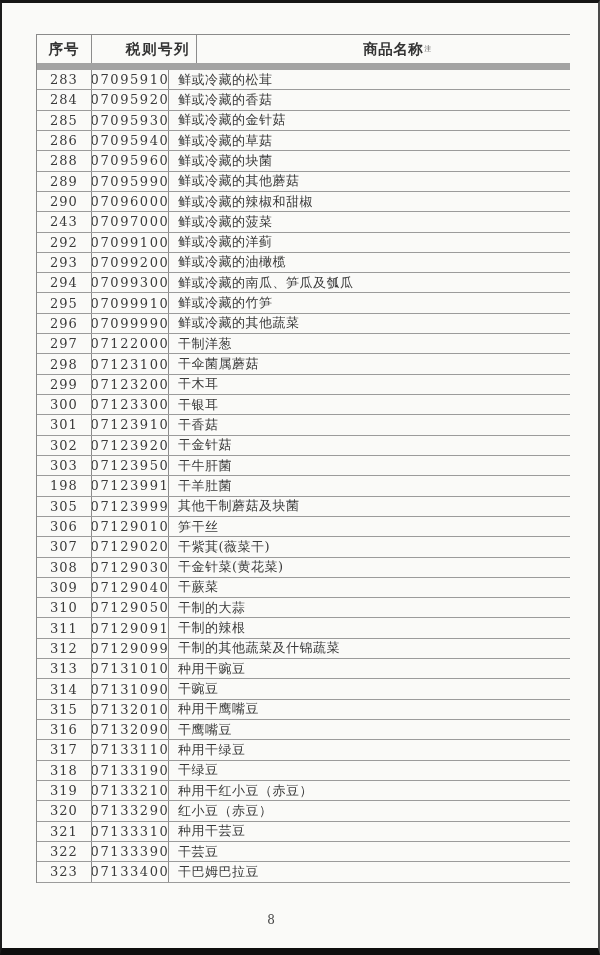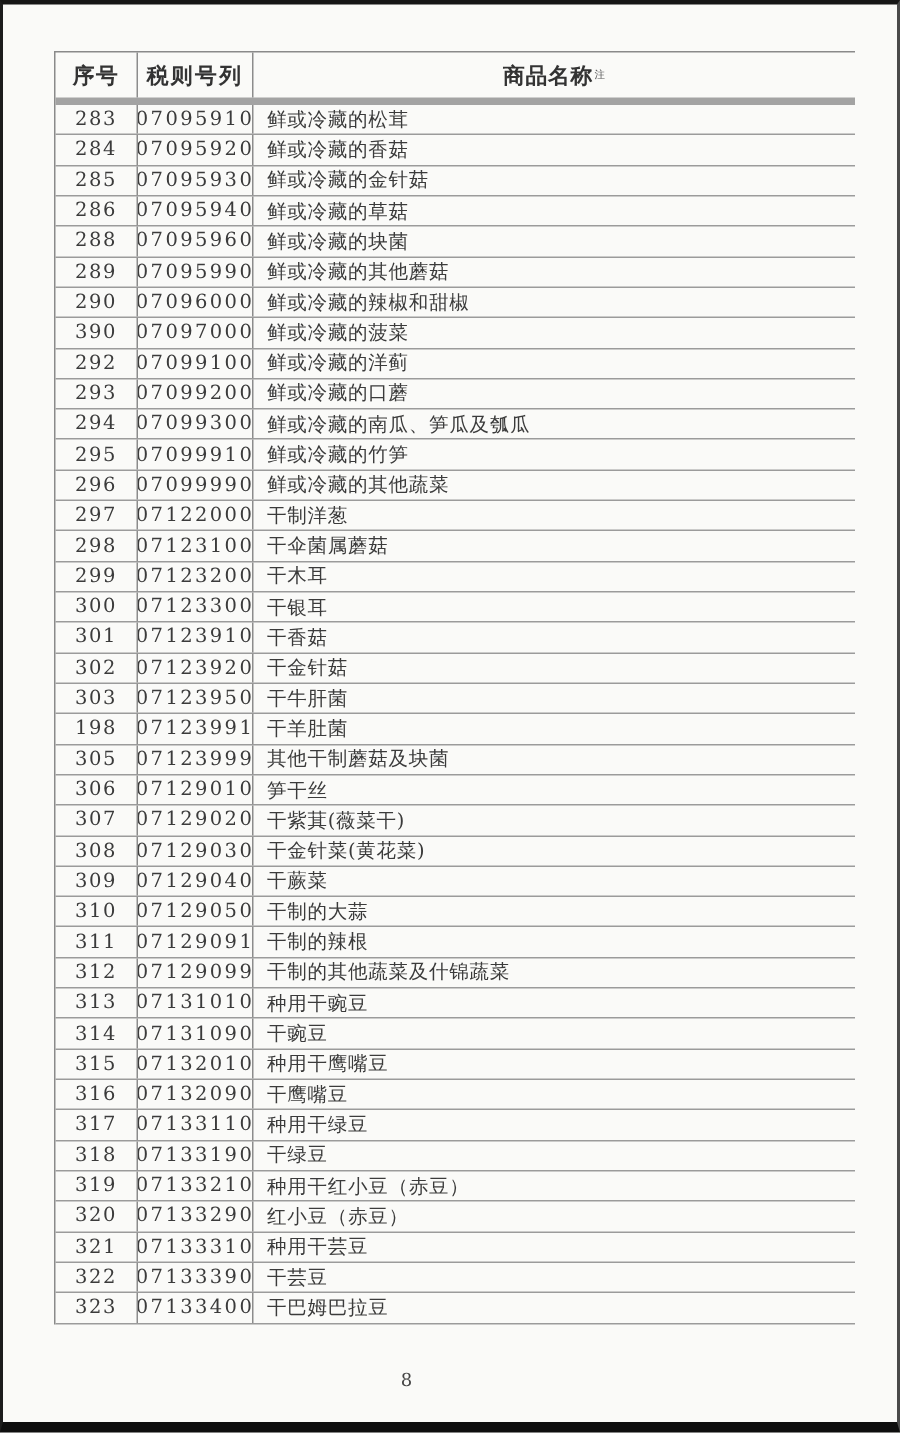--- a/index.html
+++ b/index.html
@@ -34,24 +34,25 @@
   }
   .trow {
     display: grid;
     grid-template-columns: 55px 77px 1fr;
     align-items: center;
     border-bottom: 1px solid #9b9b9b;
     box-sizing: border-box;
   }
   .trow.header {
     height: 35px;
-    border-bottom: 5px solid #a3a3a3;
+    border-bottom: 7px solid #a3a3a3;
     font-weight: bold;
     color: #333333;
     font-size: 14.5px;
+    gap: 28px;
   }
   .trow.data { height: 20.32px; font-size: 13px; }
   .cell {
     height: 100%;
     display: flex; align-items: center;
     box-sizing: border-box;
     white-space: nowrap; overflow: hidden;
   }
   .cell.c-index { justify-content: center; border-right: 1px solid #8c8c8c; letter-spacing: 1px; }
   .cell.c-code  { justify-content: center; border-right: 1px solid #8c8c8c; letter-spacing: 1.6px; }
@@ -120,33 +121,33 @@
         <div class="cell c-index">289</div>
         <div class="cell c-code">07095990</div>
         <div class="cell c-name">鲜或冷藏的其他蘑菇</div>
       </div>
       <div class="trow data">
         <div class="cell c-index">290</div>
         <div class="cell c-code">07096000</div>
         <div class="cell c-name">鲜或冷藏的辣椒和甜椒</div>
       </div>
       <div class="trow data">
-        <div class="cell c-index">390</div>
+        <div class="cell c-index">243</div>
         <div class="cell c-code">07097000</div>
         <div class="cell c-name">鲜或冷藏的菠菜</div>
       </div>
       <div class="trow data">
         <div class="cell c-index">292</div>
         <div class="cell c-code">07099100</div>
         <div class="cell c-name">鲜或冷藏的洋蓟</div>
       </div>
       <div class="trow data">
         <div class="cell c-index">293</div>
         <div class="cell c-code">07099200</div>
-        <div class="cell c-name">鲜或冷藏的口蘑</div>
+        <div class="cell c-name">鲜或冷藏的油橄榄</div>
       </div>
       <div class="trow data">
         <div class="cell c-index">294</div>
         <div class="cell c-code">07099300</div>
         <div class="cell c-name">鲜或冷藏的南瓜、笋瓜及瓠瓜</div>
       </div>
       <div class="trow data">
         <div class="cell c-index">295</div>
         <div class="cell c-code">07099910</div>
         <div class="cell c-name">鲜或冷藏的竹笋</div>

